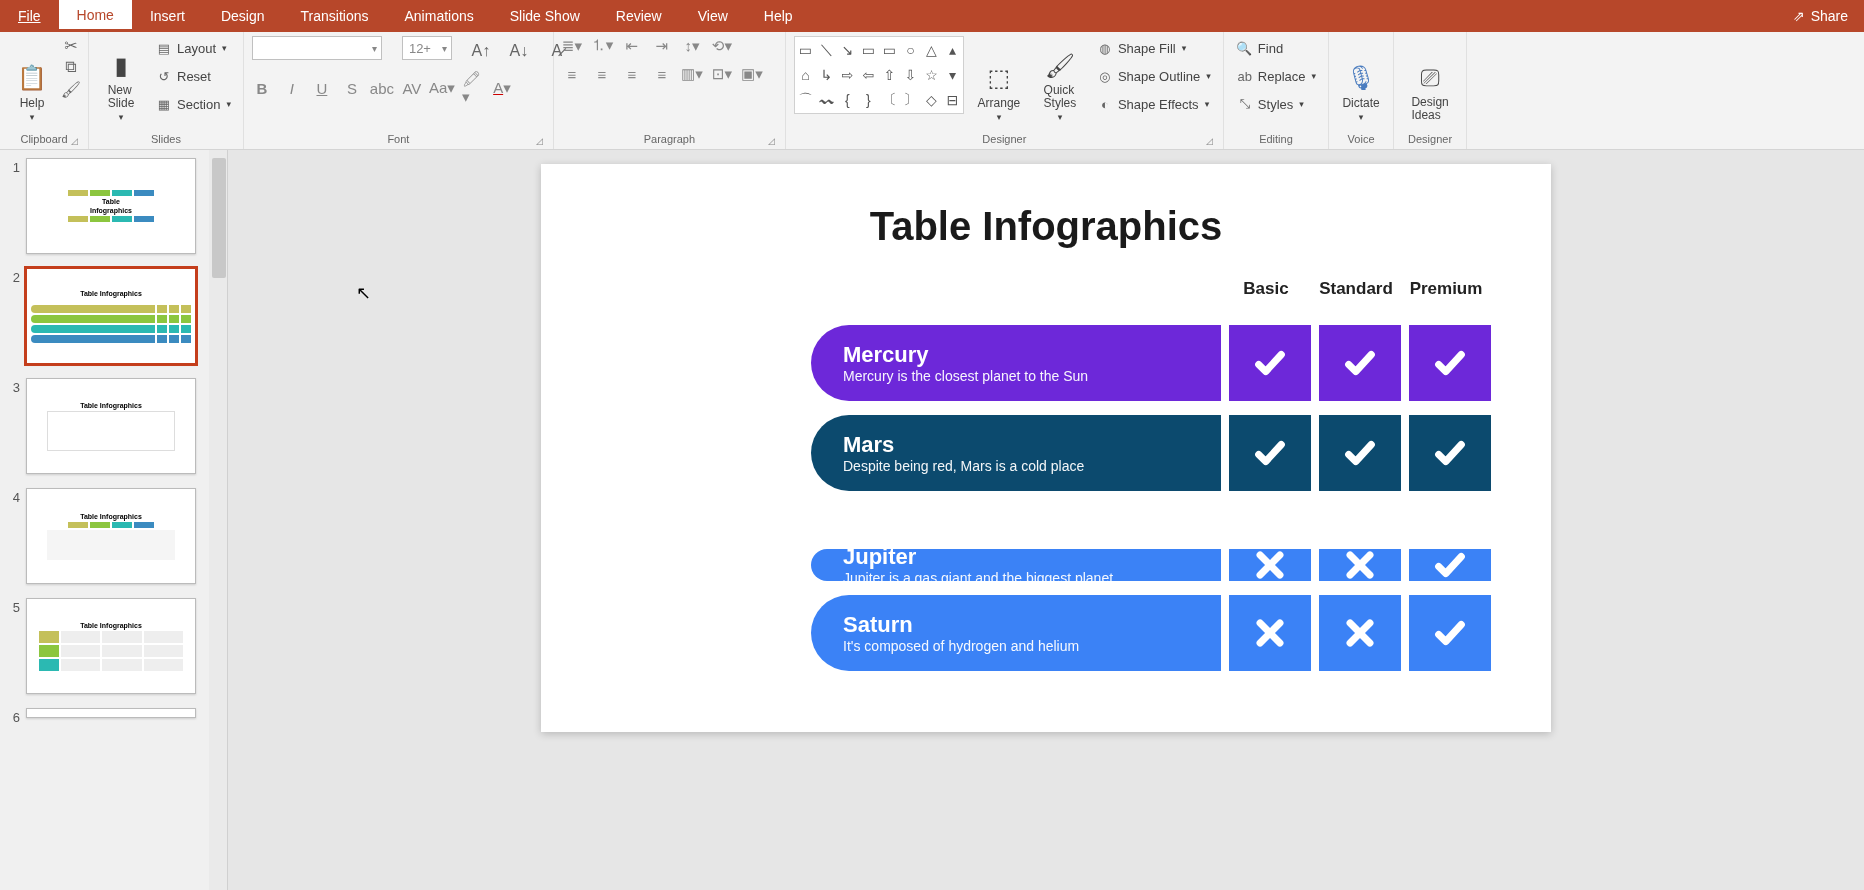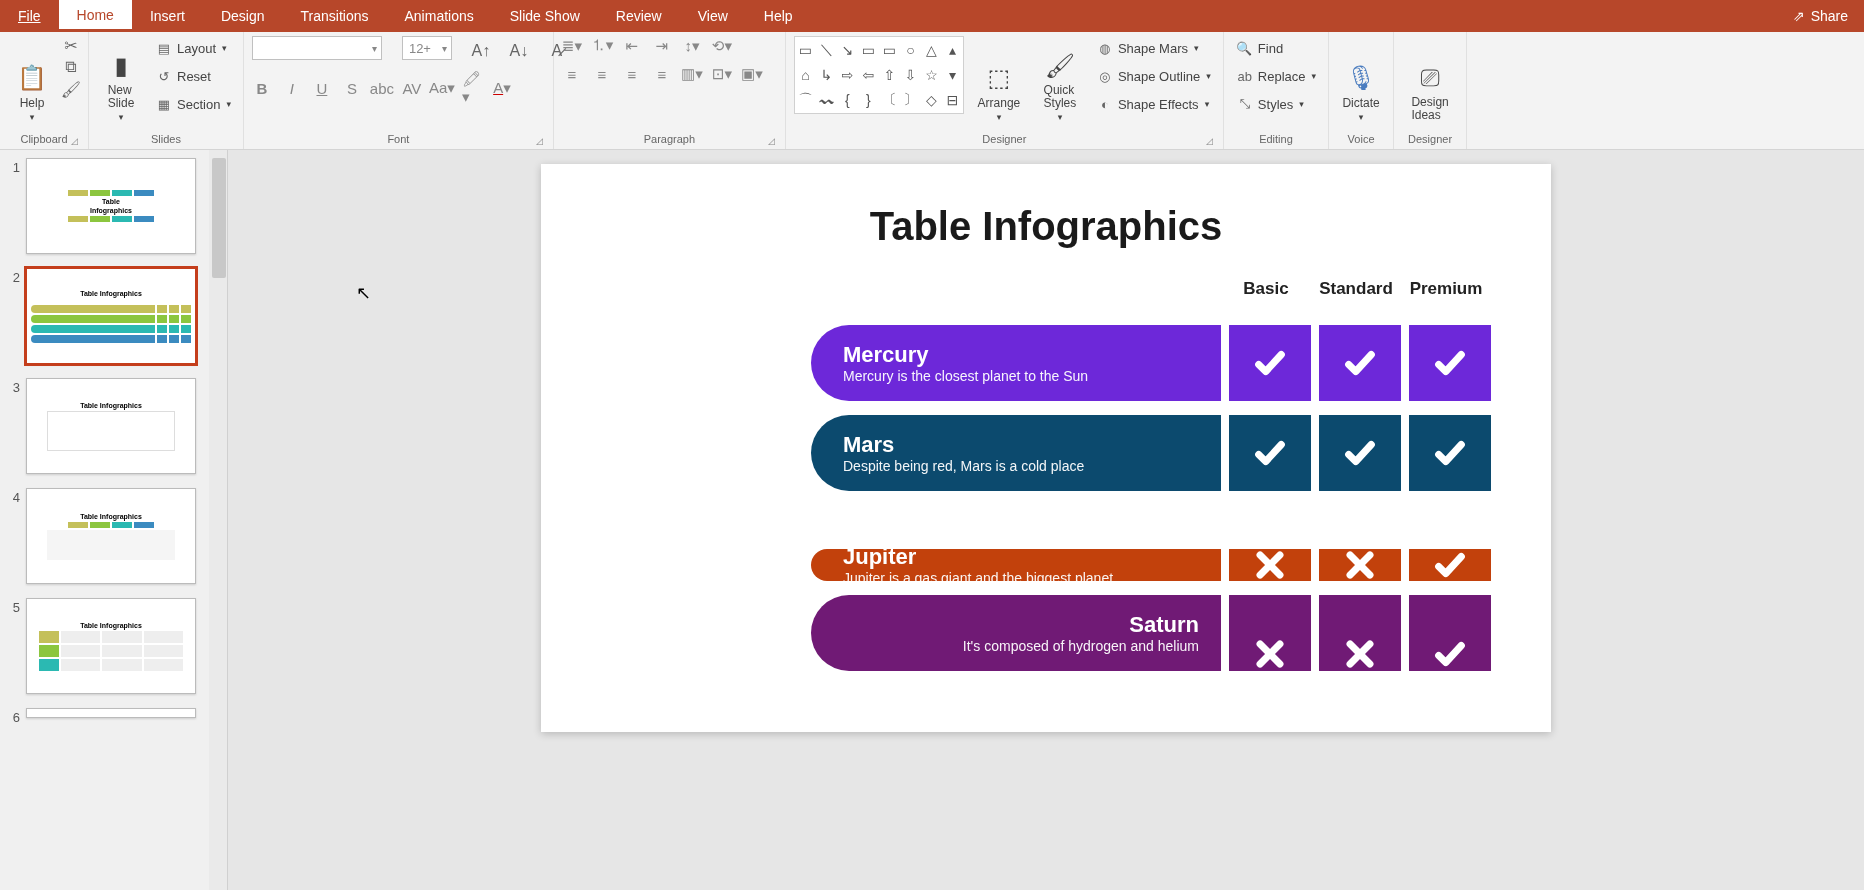--- a/index.html
+++ b/index.html
@@ -51,21 +51,21 @@
 .slide-title { font-size: 40px; font-weight: 800; text-align:center; color:#1a1a1a; margin-bottom: 30px; font-family: Arial, sans-serif;}
 .table-area { display:flex; flex-direction:column; gap: 26px; width: 680px; margin-left: auto; margin-right: 0px; margin-top: 10px;}
 .col-headers { display:flex; justify-content:flex-end; gap: 0; }
 .col-headers div { width: 90px; text-align:center; font-size:17px; font-weight:700; color:#222; }
 .data-row { display:flex; align-items:stretch; gap:8px; height: 76px;}
 .pill { flex:1; border-radius: 38px 0 0 38px; padding: 10px 22px 10px 32px; color:#fff; display:flex; flex-direction:column; justify-content:center;}
 .pill-title { font-size:22px; font-weight:700; }
 .pill-desc { font-size:14px; opacity:.95;}
 .cell { width:82px; display:flex; align-items:center; justify-content:center;}
 .cell svg { width:34px; height:34px; stroke:#fff; stroke-width:5; fill:none; stroke-linecap:round; stroke-linejoin:round;}
-.c-olive { background:#6d28d9; } .c-green { background:#0c4a6e; } .c-teal { background:#c2410c;margin-top:44px;} .c-blue { background:#701a75;align-items:flex-end;}
+.c-olive { background:#6d28d9; } .c-green { background:#0c4a6e; } .c-teal { background:#3b82f6;margin-top:44px;} .c-blue { background:#3b82f6;}
 
 .cursor-arrow { position:absolute; left:128px; top:132px; font-size:18px; color:#000; pointer-events:none;}
 
 
 .mini-bars { display:flex; gap:2px;}
 .mini-bars i { width:20px; height:6px; display:block;}
 .mini-row { display:flex; gap:2px; align-items:center; width:100%;}
 .mini-pill { height:8px; border-radius:4px 0 0 4px; flex:1;}
 .mini-cell { width:10px; height:8px;}
 </style>
@@ -223,21 +223,21 @@
       </div>
       <div class="big-btn" style="width:52px">
         <div class="ico">🖌</div>
         <span style="white-space:pre-line;line-height:1.1">Quick
 Styles</span>
           <span style="font-size:9px">▾</span>
       </div>
       <div class="stack">
         <div class="small-btn">
             <span class="icon-sq">◍</span>
-            <span>Shape Mars</span>
+            <span>Shape Fill</span>
             <span style="font-size:9px;margin-left:2px">▾</span>
           </div>
         <div class="small-btn">
             <span class="icon-sq">◎</span>
             <span>Shape Outline</span>
             <span style="font-size:9px;margin-left:2px">▾</span>
           </div>
         <div class="small-btn">
             <span class="icon-sq">◐</span>
             <span>Shape Effects</span>

